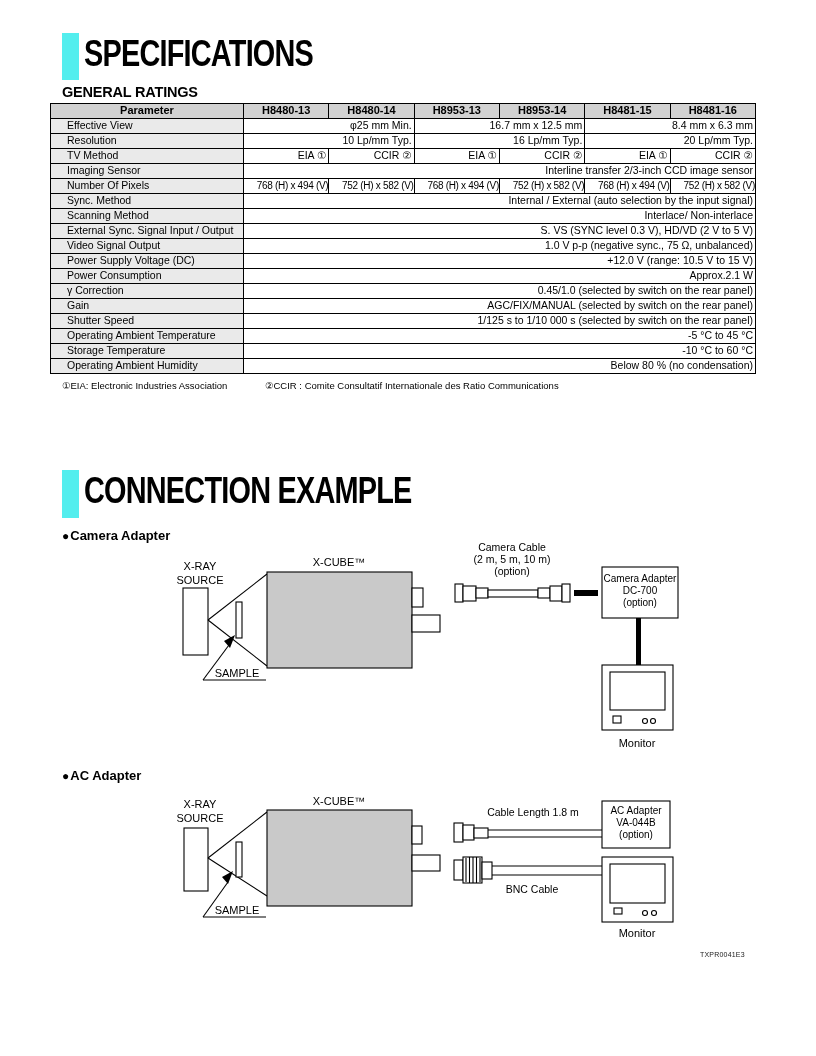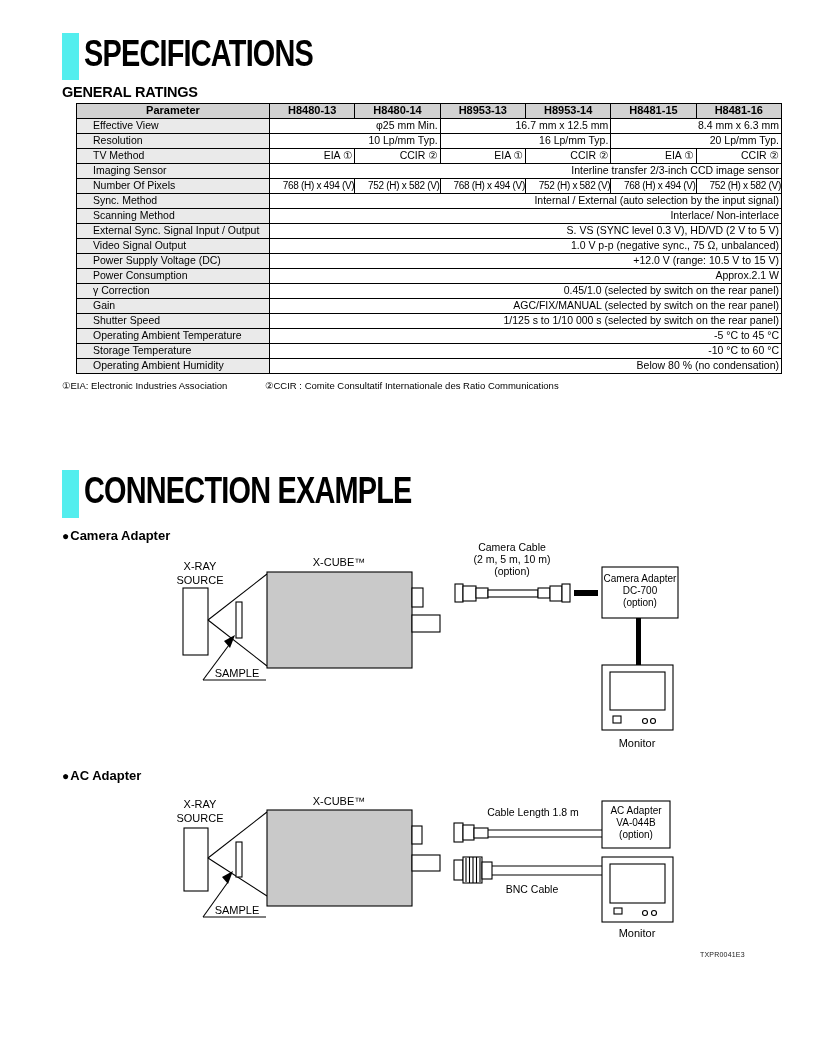--- a/index.html
+++ b/index.html
@@ -39,21 +39,21 @@
 </head>
 <body>
 
 <div class="page">
 
   <div class="accent-block" style="left:62px;top:33px;width:17px;height:47px"></div>
   <div class="sec-title" style="left:84px;top:34px">SPECIFICATIONS</div>
 
   <div class="sub-heading" style="left:62px;top:84px">GENERAL RATINGS</div>
 
-  <table class="ratings" id="ratings-table" style="left:76px;top:103px">
+  <table class="ratings" id="ratings-table" style="left:50px;top:103px">
     <colgroup>
       <col style="width:193px">
       <col>
         <col>
         <col>
         <col>
         <col>
         <col>
     </colgroup>
   <thead>

